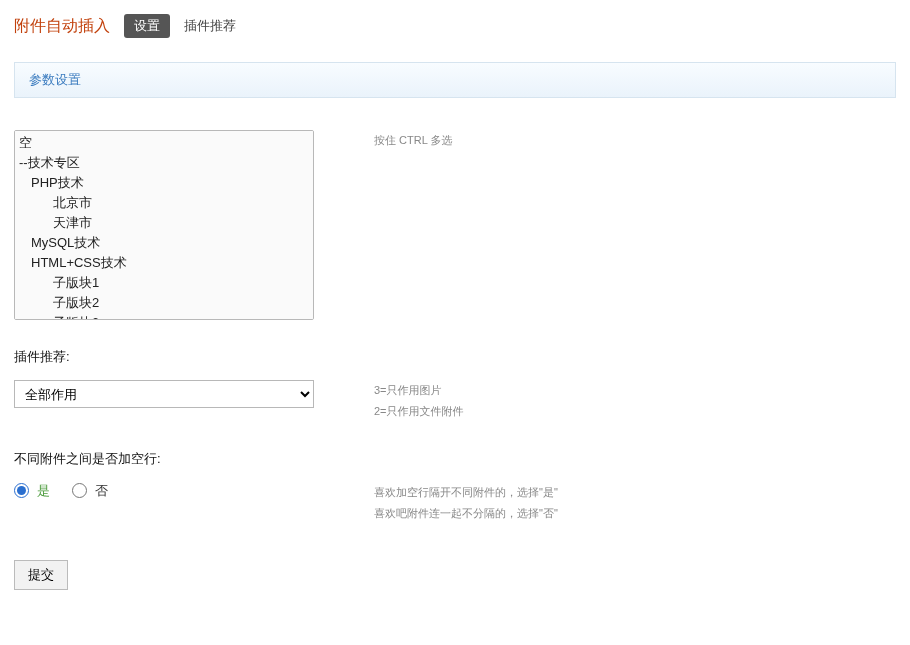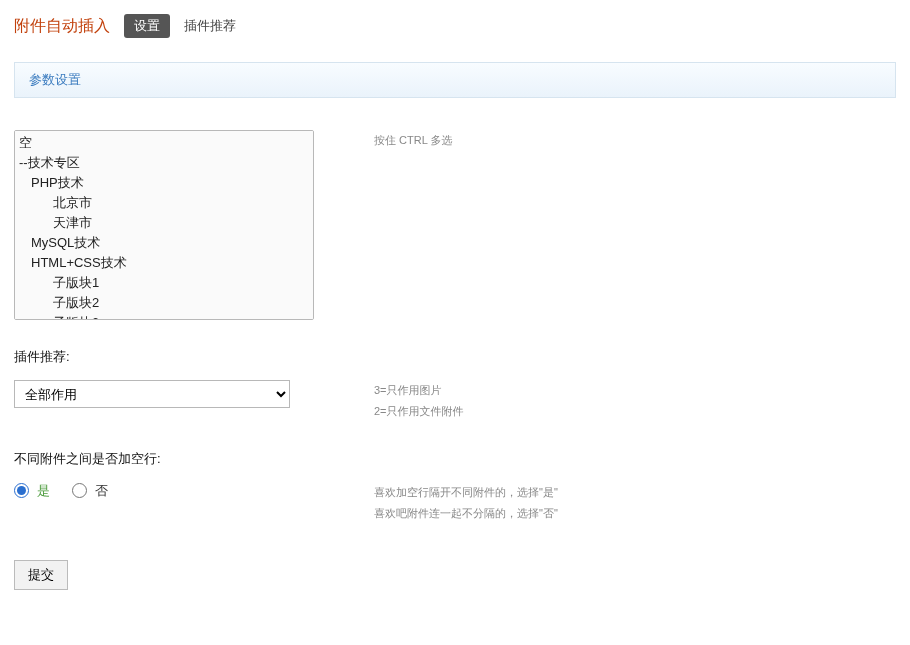--- a/index.html
+++ b/index.html
@@ -11,21 +11,21 @@
     .section-header { background: linear-gradient(to bottom, #f8fcff, #eaf3fb); border: 1px solid #d6e4ef; padding: 8px 14px; color: #3a7bbf; font-size: 13px; margin-bottom: 32px; }
     .field-block { margin-bottom: 28px; }
     .field-label { color: #111; font-size: 13px; margin-bottom: 14px; display: block; }
     .field-row { display: flex; gap: 60px; align-items: flex-start; }
     .field-control { width: 300px; }
     .field-help { color: #888; font-size: 11px; line-height: 1.9; }
     select.multi { width: 300px; height: 190px; border: 1px solid #b8b8b8; background: #fafafa; font-size: 13px; font-family: inherit; padding: 2px; overflow-y: scroll; }
     select.multi option { padding: 1px 2px; color: #222; }
     .opt-ind1 { padding-left: 14px !important; }
     .opt-ind2 { padding-left: 36px !important; }
-    select.single { width: 276px; height: 28px; border: 1px solid #b8b8b8; background: #fff; font-size: 13px; font-family: inherit; padding: 2px 6px; }
+    select.single { width: 300px; height: 28px; border: 1px solid #b8b8b8; background: #fff; font-size: 13px; font-family: inherit; padding: 2px 6px; }
     .radio-row { display: flex; gap: 22px; align-items: center; }
     .radio-item { display: flex; align-items: center; gap: 8px; cursor: pointer; }
     .radio-item input[type=radio] { width: 15px; height: 15px; accent-color: #2b6fcf; cursor: pointer; }
     .radio-yes-label { color: #4a9a3a; font-size: 13px; }
     .radio-no-label { color: #333; font-size: 13px; }
     .submit-btn { background: #f2f2f2; border: 1px solid #bbb; padding: 5px 13px; font-size: 13px; font-family: inherit; cursor: pointer; margin-top: 8px; }
   </style>
 </head>
 <body>
 

